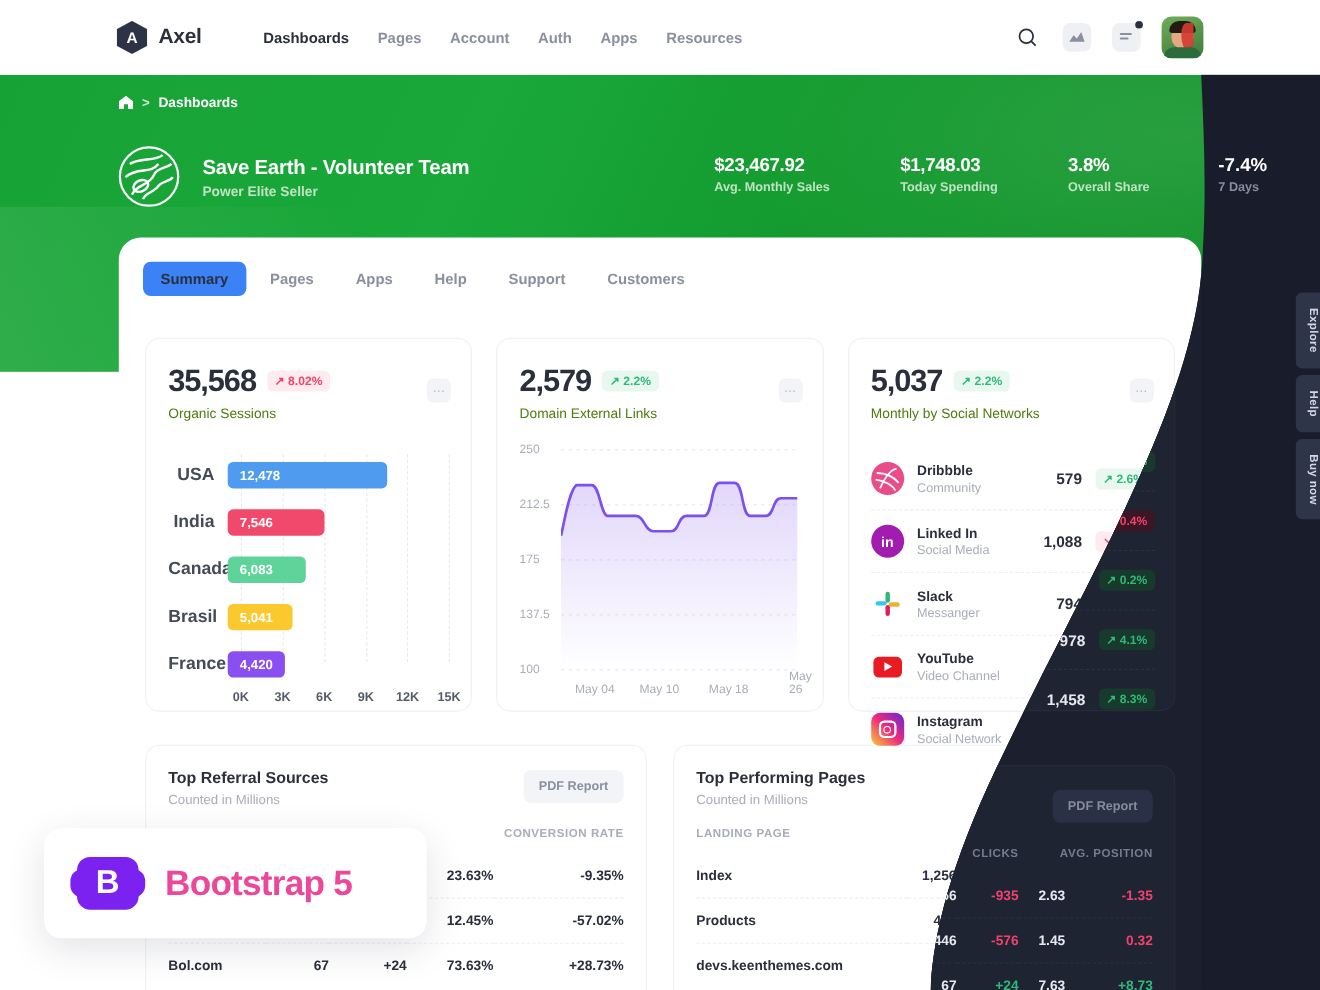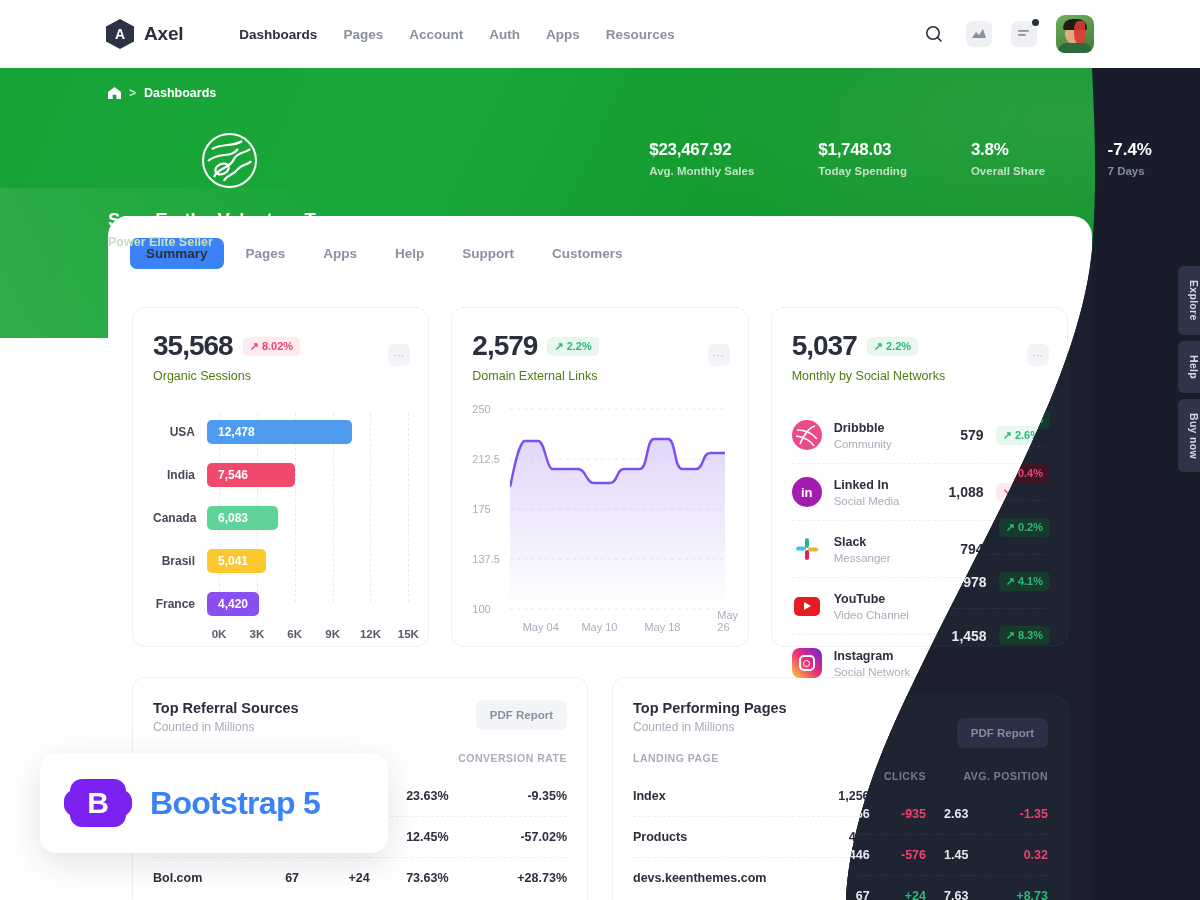--- a/index.html
+++ b/index.html
@@ -53,21 +53,21 @@
   .avatar .hair { position:absolute; left:7px; top:4px; width:24px; height:11px; border-radius:12px 12px 3px 3px; background:#241a14; }
   .avatar .paint { position:absolute; left:18px; top:6px; width:11px; height:24px; background:#d33c32; border-radius:40% 10% 30% 50%; opacity:.92;}
   .avatar .shirt { position:absolute; left:2px; bottom:0; width:34px; height:10px; background:#2b6b3c; border-radius:9px 9px 0 0;}
 
   
   .bcrumb { position:absolute; left:108px; top:86px; display:flex; align-items:center; gap:8px; z-index:6;}
   .bcrumb .home { width:13px; height:12px; }
   .bcrumb .sep { color:#cfe8d2; font-size:12px; font-weight:bold; }
   .bcrumb .txt { color:#ffffff; font-size:12.5px; font-weight:bold; }
 
-  .profile { position:absolute; left:108px; top:133px; display:flex; align-items:center; gap:21px; z-index:6;flex-direction:column;}
+  .profile { position:absolute; left:108px; top:133px; display:flex; align-items:center; gap:21px; z-index:6;}
   .globe { width:55px; height:55px; border-radius:50%; border:2.5px solid #fff; position:relative; overflow:hidden;}
   .profile-txt h1 { color:#fff; font-size:18.5px; font-weight:bold; letter-spacing:-.2px;}
   .profile-txt p { color:#bfe2c3; font-size:12.5px; font-weight:bold; margin-top:4px;}
 
   .hero-stats { position:absolute; right:48px; top:140px; display:flex; gap:64px; z-index:6;}
   .hstat { text-align:left; }
   .hstat .v { color:#fff; font-size:17px; font-weight:bold; letter-spacing:-.3px; white-space:nowrap;}
   .hstat .l { color:#bfe2c3; font-size:11.5px; font-weight:bold; margin-top:5px; white-space:nowrap;}
 
   
@@ -92,21 +92,21 @@
   .card-sub { font-size:12.5px; color:#4d7c0f; margin-top:7px; }
   .dots {
     position:absolute; right:18px; top:36px; width:22px; height:22px; border-radius:6px;
     background:#f3f4f7; color:#b5bac6; font-size:11px; letter-spacing:1px;
     display:flex; align-items:center; justify-content:center; cursor:pointer;
   }
 
   
   .barchart { margin-top:30px; position:relative; height:215px;}
   .bar-row { display:flex; align-items:center; height:37px; margin-bottom:6px; position:relative; z-index:2;}
-  .bar-label { width:54px; text-align:right; padding-right:12px; font-size:12px; font-weight:bold; color:#454a58;}
+  .bar-label { width:54px; text-align:right; padding-right:12px; font-size:16px; font-weight:bold; color:#454a58;}
   .bar {
     height:24px; border-radius:5px; display:flex; align-items:center;
     padding-left:11px; color:#fff; font-size:12px; font-weight:bold;
   }
   .grid-v { position:absolute; left:66px; right:0; top:0; bottom:26px; z-index:1; }
   .grid-v span { position:absolute; top:0; bottom:0; border-left:1px dashed #e6e9ef; }
   .bar-axis { display:flex; margin-left:66px; margin-top:2px; }
   .bar-axis span { font-size:11.5px; font-weight:bold; color:#555b69; position:absolute; transform:translateX(-50%); }
 
   
@@ -167,21 +167,21 @@
     display:flex; align-items:center; gap:24px; padding-left:30px;
   }
   .bs-logo { width:56px; height:48px; background:#7b22f0; border-radius:12px; position:relative;
              display:flex; align-items:center; justify-content:center; }
   .bs-logo:before, .bs-logo:after {
     content:""; position:absolute; top:11px; width:11px; height:26px; background:#7b22f0;
   }
   .bs-logo:before { left:-6px; border-radius:26px 0 0 26px; }
   .bs-logo:after  { right:-6px; border-radius:0 26px 26px 0; }
   .bs-logo span { color:#fff; font-size:30px; font-weight:bold; line-height:1; z-index:2; }
-  .bs-text { font-size:32px; font-weight:bold; color:#3b82f6; letter-spacing:-.7px; }
+  .bs-text { font-size:32px; font-weight:bold; color:#ec4899; letter-spacing:-.7px; }
 </style>
 </head>
 <body>
 
 <div id="root">
 
   <div class="hero-bg"></div>
 
   <div class="navbar">
     <div class="brand">

